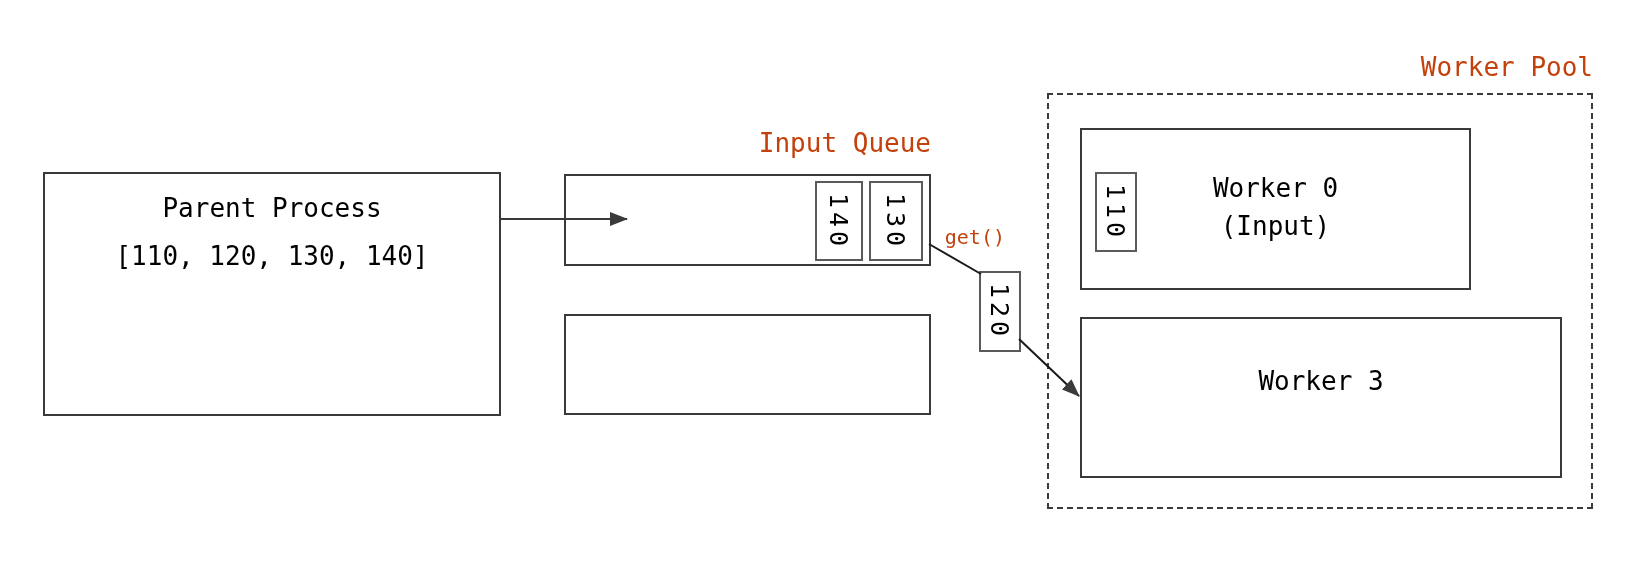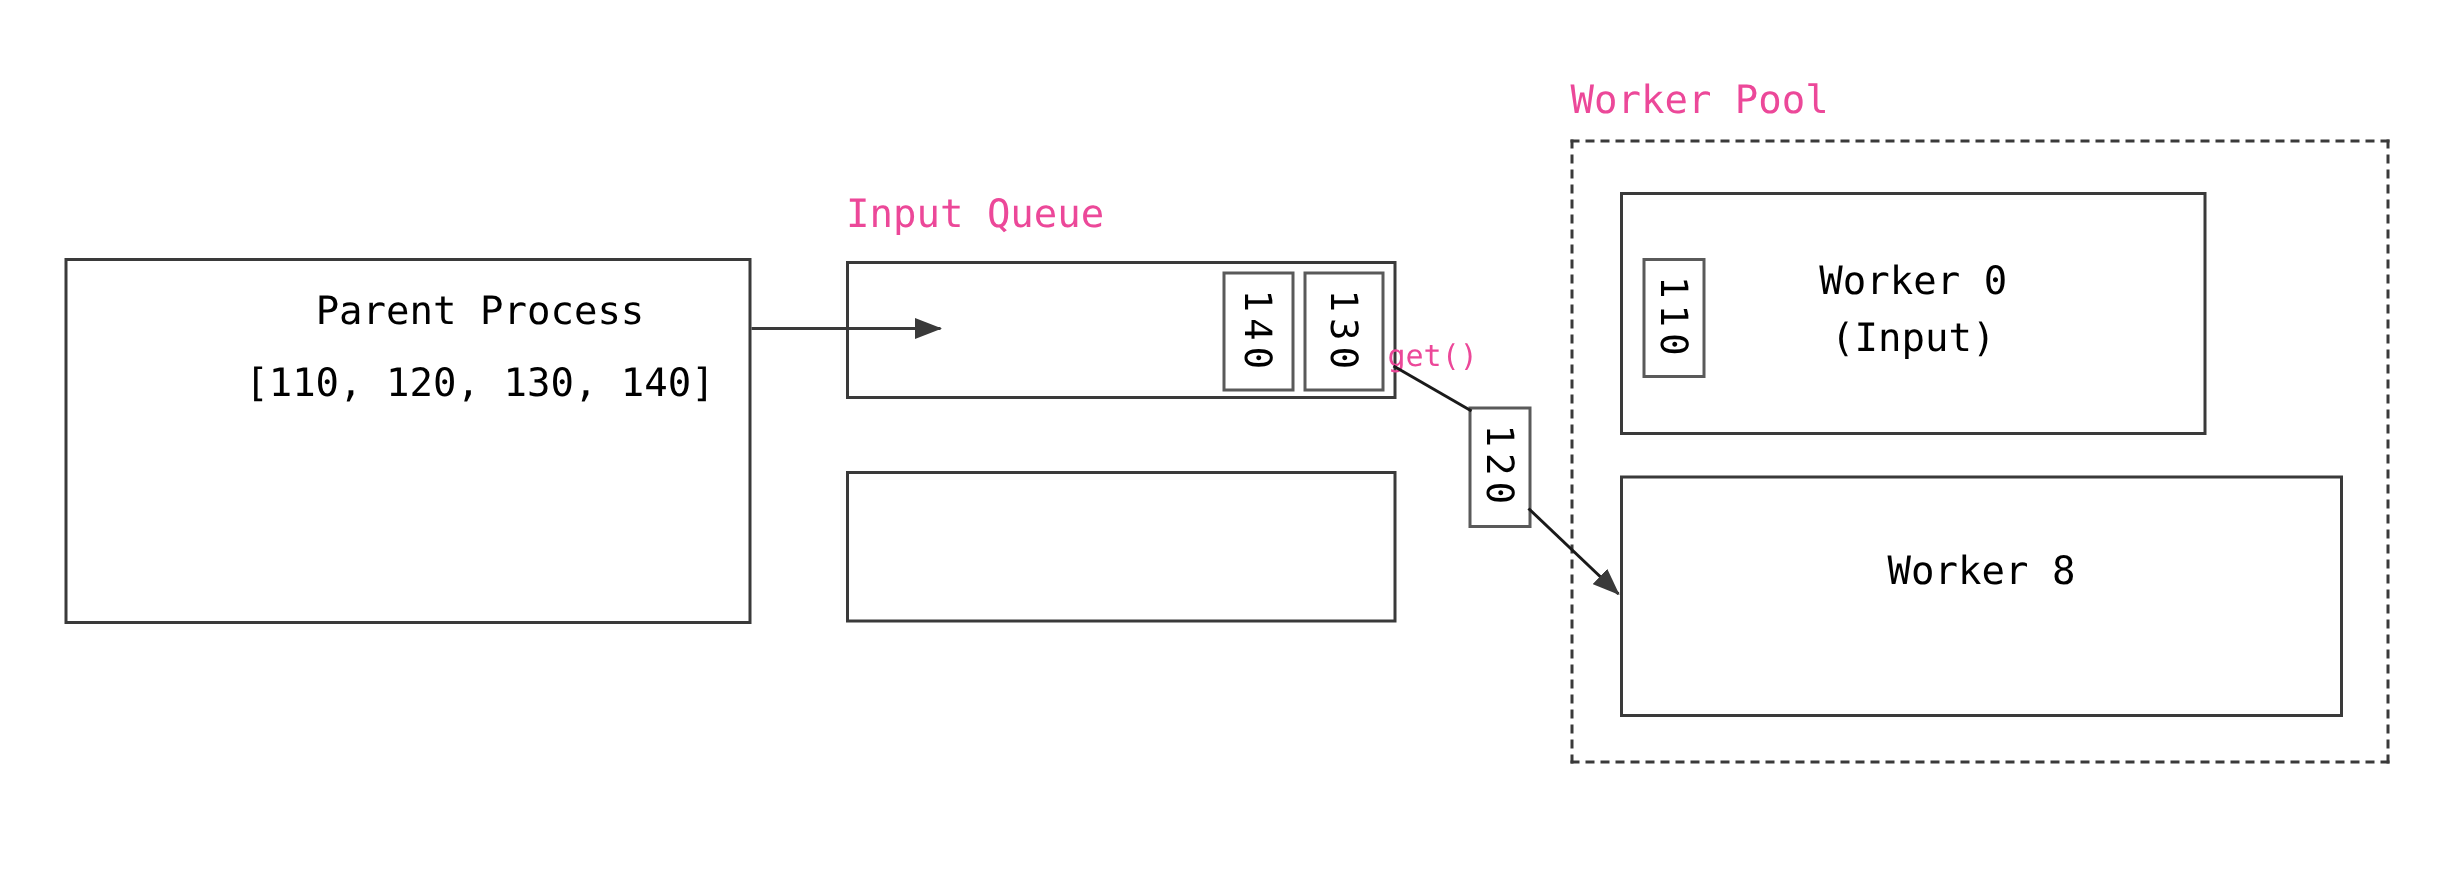--- a/index.html
+++ b/index.html
@@ -46,23 +46,23 @@
     white-space: nowrap;
     font-size: 25px;
     letter-spacing: 4px;
     color: #000000;
     line-height: 1;
   }
 
   
   .caption {
     position: absolute;
-    color: #ec4899;
+    color: #c2410c;
     white-space: nowrap;
-    text-align: left;
+    text-align: right;
     line-height: 1.25;
   }
   .caption-26 { font-size: 26px; }
   .caption-22 { font-size: 20px; }
 
   .boxlabel {
     position: absolute;
     width: 100%;
     text-align: center;
     color: #000000;
@@ -76,21 +76,21 @@
     position: absolute;
     left: 0;
     top: 0;
     width: 1642px;
     height: 584px;
     pointer-events: none;
   }
 
   
   #parent-process-box { left: 43px;  top: 172px; width: 458px; height: 244px; }
-  #parent-process-text { top: 16px; margin-left: 48px; }
+  #parent-process-text { top: 16px; }
 
   #input-queue-title { left: 564px; top: 127px; width: 367px; }
   #input-queue-box   { left: 564px; top: 174px; width: 367px; height: 92px; }
 
   #token-140 { left: 815px; top: 181px; width: 48px; height: 80px; }
   #token-130 { left: 869px; top: 181px; width: 54px; height: 80px; }
 
   #output-queue-title { left: 564px; top: 277px; width: 367px; }
   #output-queue-box   { left: 564px; top: 314px; width: 367px; height: 101px; }
 
@@ -151,21 +151,21 @@
       <div>(Input)</div>
     </div>
   </div>
 
   <div class="token" id="token-110">
     <span class="rot">110</span>
   </div>
 
   <div class="box" id="worker1-box">
     <div class="boxlabel" id="worker1-text">
-      <div>Worker 8</div>
+      <div>Worker 3</div>
     </div>
   </div>
 
   <svg id="arrows" viewBox="0 0 1642 584">
     <defs>
       <marker id="arrowhead" markerWidth="9" markerHeight="7" refX="8.5" refY="3.5" orient="auto" markerUnits="strokeWidth">
         <polygon points="0 0, 9 3.5, 0 7" fill="#3a3a3a"></polygon>
       </marker>
     </defs>
 

